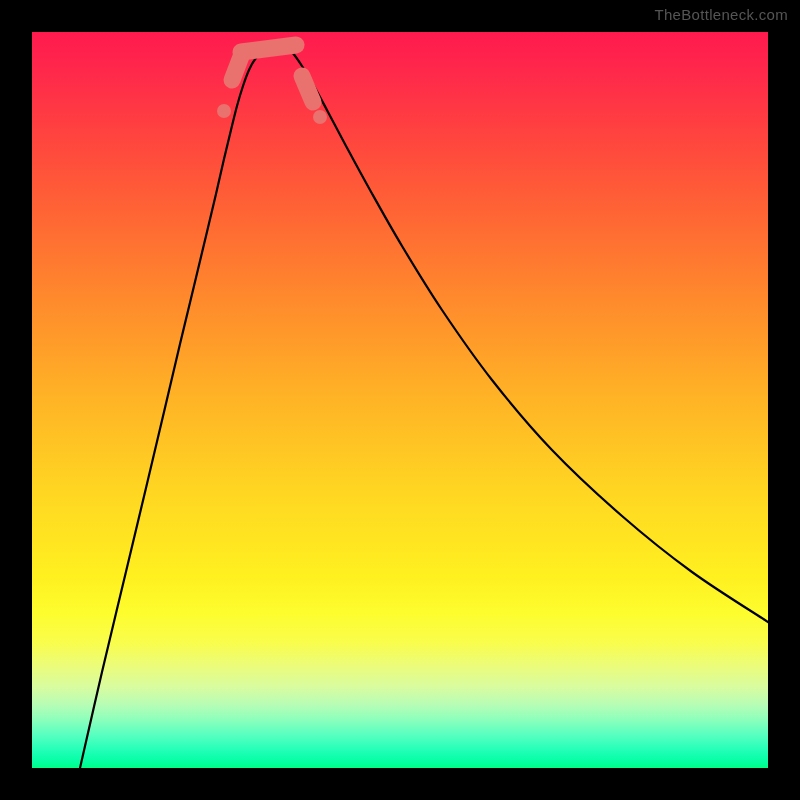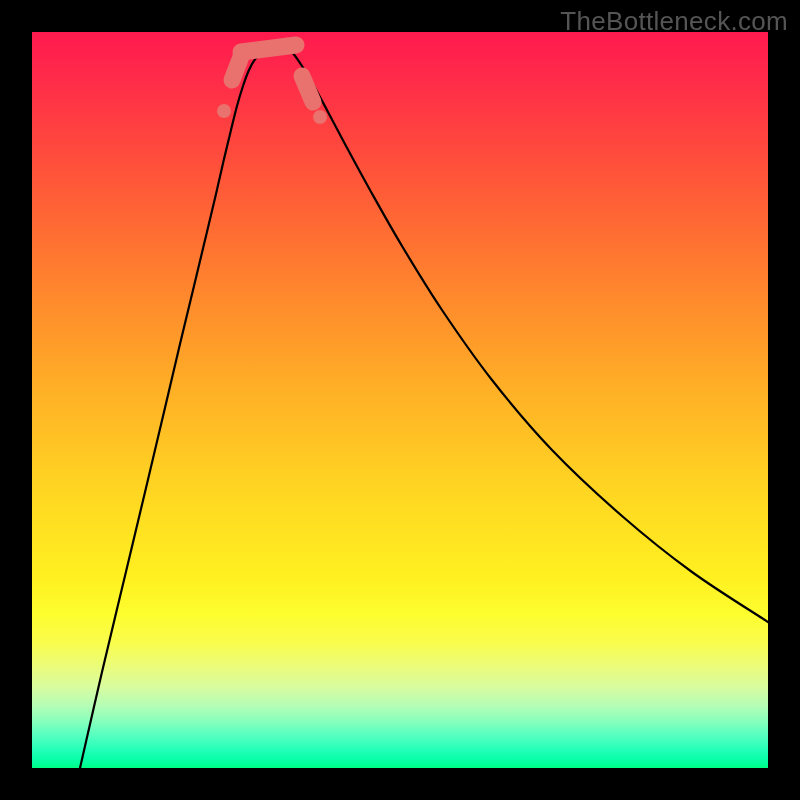--- a/index.html
+++ b/index.html
@@ -50,21 +50,21 @@
       #0affa8 98.8%,
       #00ff95 99.6%,
       #00ff80 100%
     );
   }
   .watermark {
     position: absolute;
     top: 6px;
     right: 12px;
     color: #555;
-    font-size: 26px;
+    font-size: 15px;
     font-weight: 400;
     letter-spacing: 0.3px;
     user-select: none;
   }
   svg.curves {
     position: absolute;
     inset: 0;
     width: 100%;
     height: 100%;
   }

